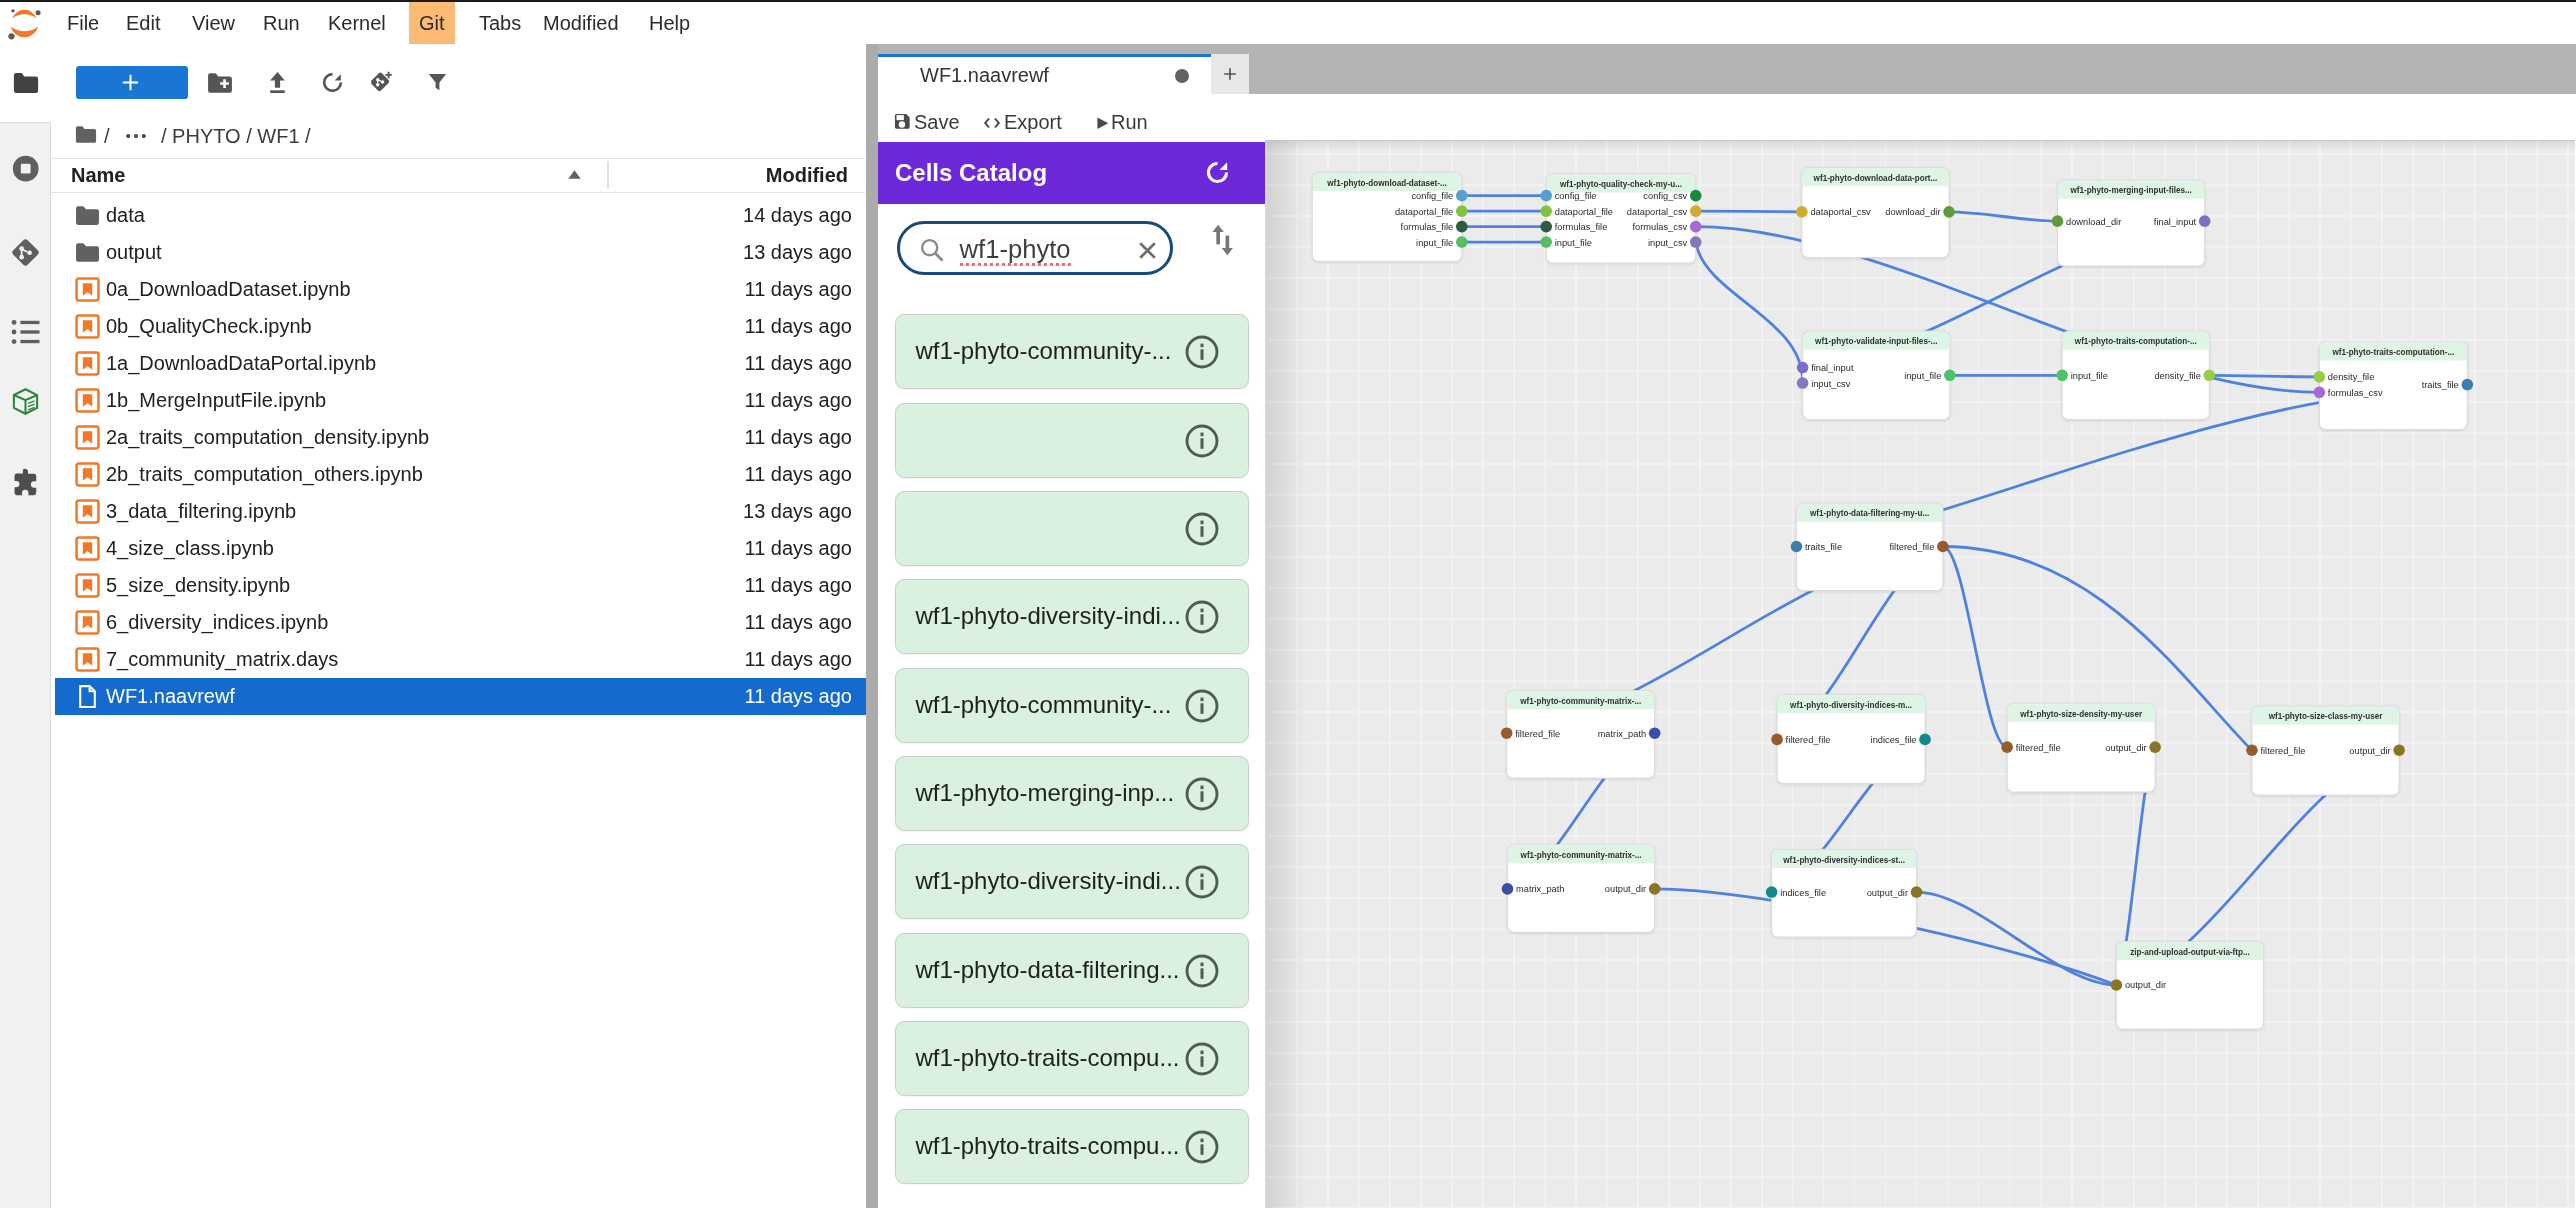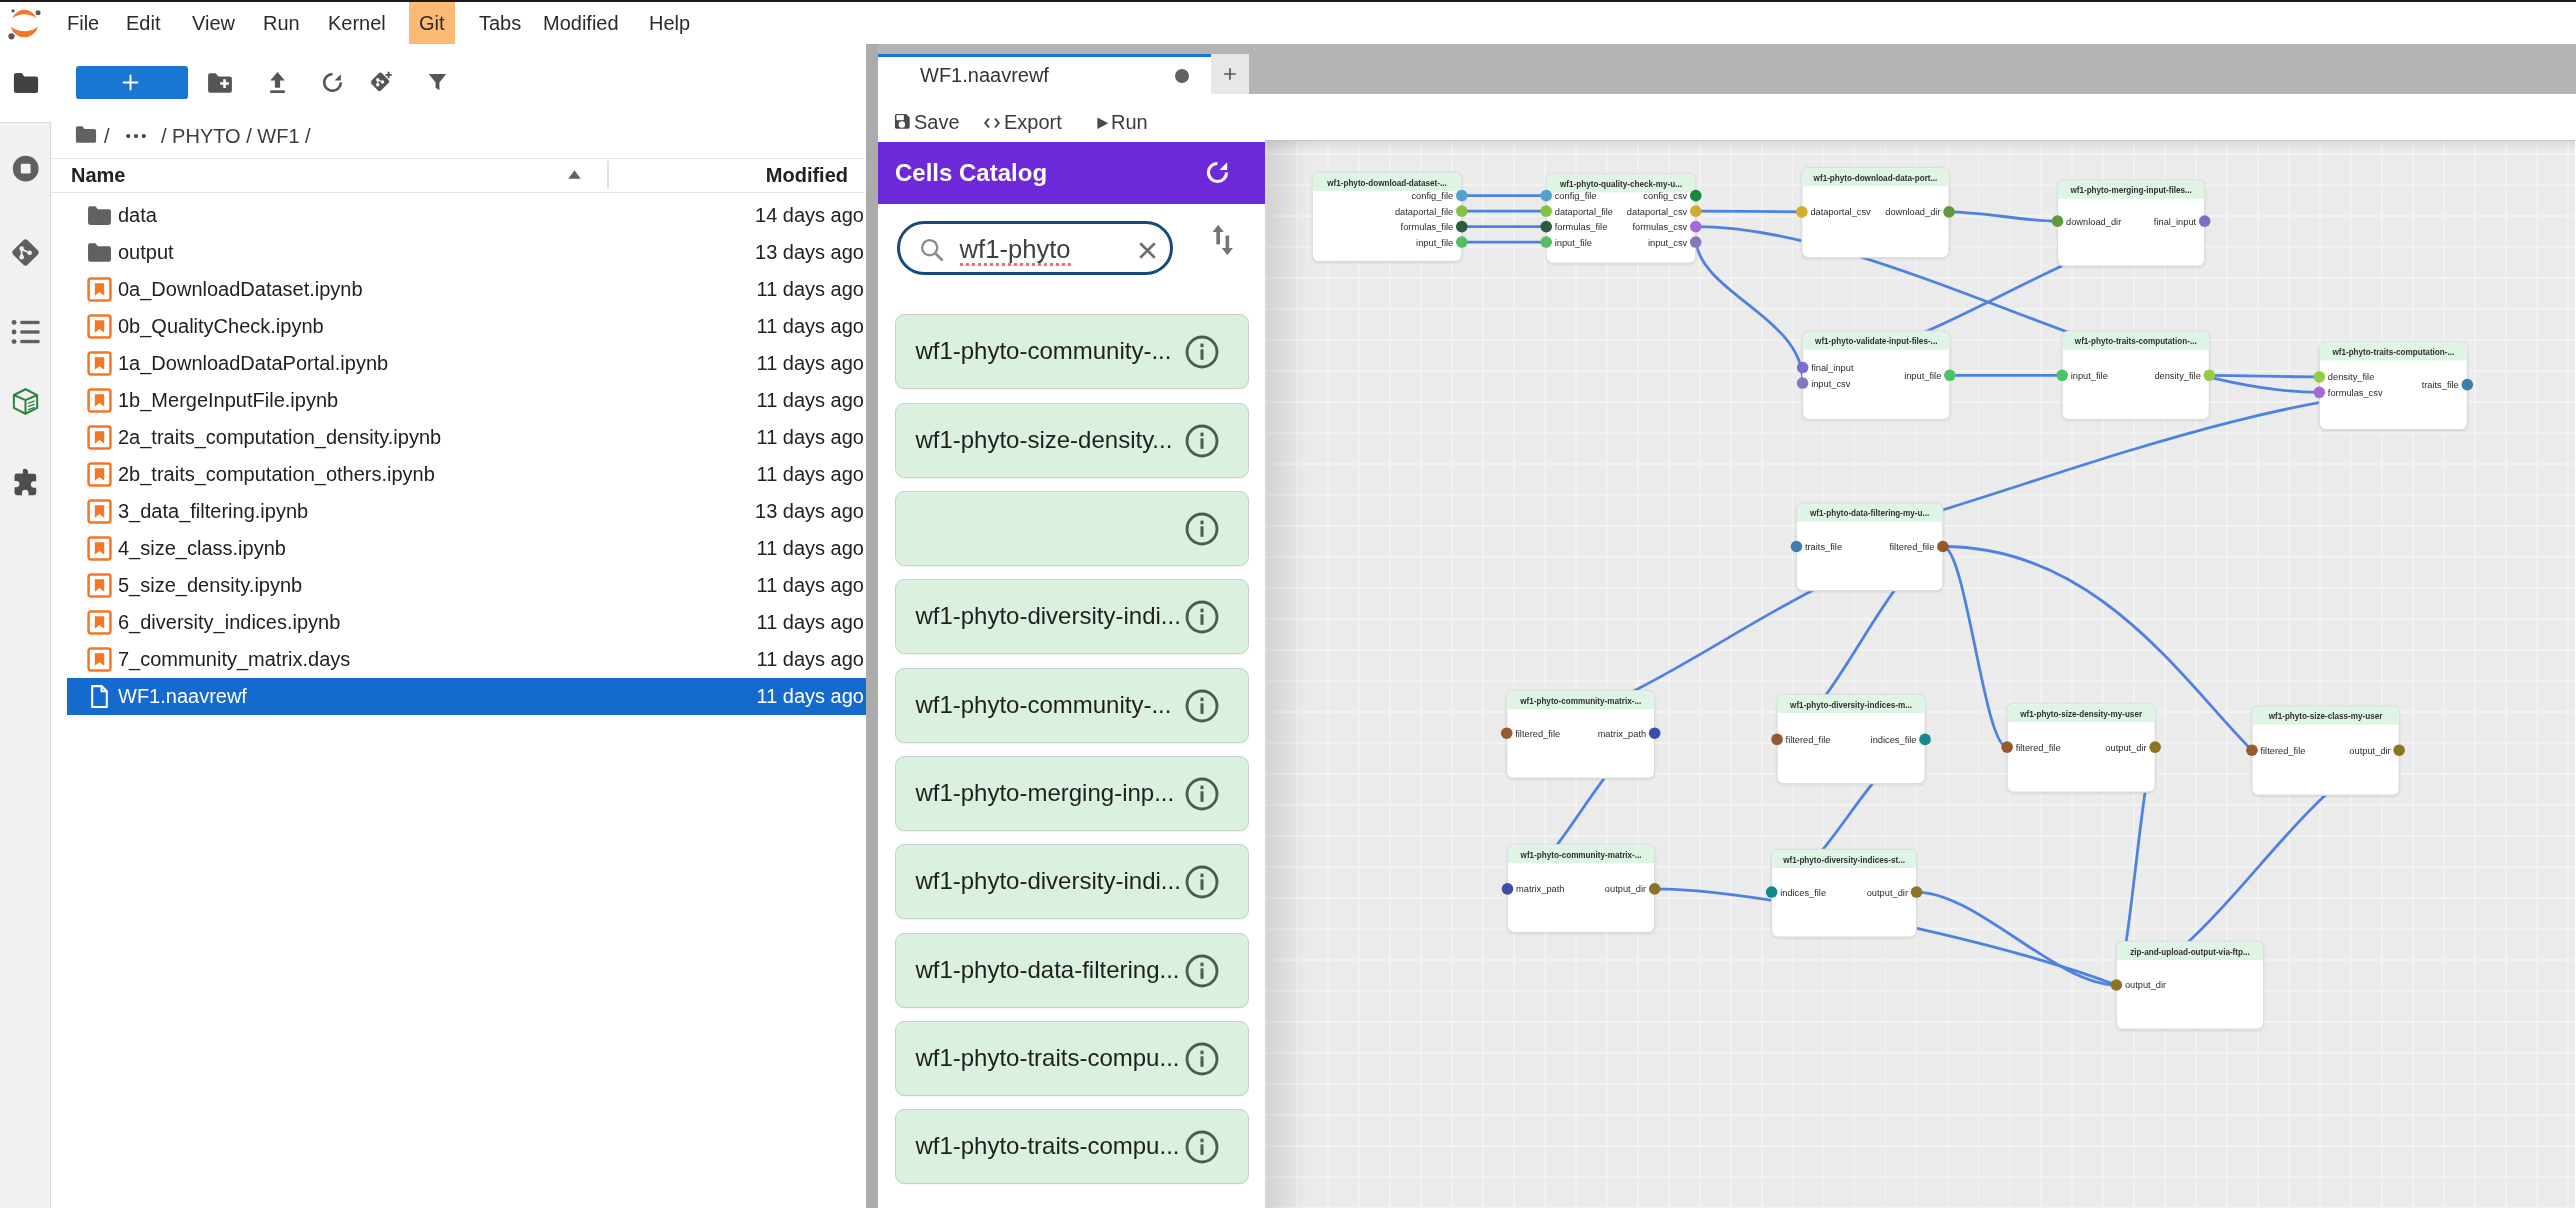--- a/index.html
+++ b/index.html
@@ -16,21 +16,21 @@
            border-top:1.5px solid #d9d9d9; border-right:1.5px solid #d9d9d9; }
   
   #files { position:absolute; left:51px; top:44px; width:814px; height:1165px; background:#fff; }
   #newbtn { position:absolute; left:25px; top:22px; width:112px; height:33px; background:#1976d2; border-radius:3.1px; }
   #crumbs { position:absolute; left:0px; top:74px; width:465px; height:36px; font-size:20px; color:#3c3c3c; line-height:36px;}
   #fhead { position:absolute; left:0px; top:114px; width:814px; height:35px;
            border-top:1.5px solid #e3e3e3; border-bottom:1.5px solid #e3e3e3; }
   #fhead .nm { position:absolute; left:20px; top:0; font-size:20px; font-weight:bold; color:#212121; line-height:33px;}
   #fhead .md { position:absolute; right:17px; top:0; font-size:20px; font-weight:bold; color:#212121; line-height:33px;}
   #fhead .cdiv { position:absolute; left:556px; top:2.3px; width:1.5px; height:28px; background:#e0e0e0; }
-  #flist { position:absolute; left:16px; top:153px; width:814px; }
+  #flist { position:absolute; left:4px; top:153px; width:814px; }
   .frow { position:relative; width:814px; height:37px; }
   .frow .icon { position:absolute; left:20px; top:6.2px; width:25px; height:25px; }
   .frow .fname { position:absolute; left:51px; top:0; font-size:20px; color:#212121; line-height:37px; white-space:nowrap;}
   .frow .fdate { position:absolute; right:17px; top:0; font-size:20px; color:#212121; line-height:37px;}
   .frow.sel { background:#156acd; }
   .frow.sel .fname, .frow.sel .fdate { color:#fff; }
   
   #split { position:absolute; left:866px; top:44px; width:12.4px; height:1165px; background:#ababab; }
   
   #wf { position:absolute; left:878px; top:44px; width:1698px; height:1165px; background:#fff; }
@@ -337,21 +337,20 @@
     <div id="cards">
         <div class="card" style="top:174px;">
           <span class="ct">wf1-phyto-community-...</span>
   <svg class="abs" style="left:288px; top:19.4px;" width="36" height="36" viewBox="0 0 24 24">
     <circle cx="12" cy="12" r="10" fill="none" stroke="#4e5b50" stroke-width="1.9"></circle>
     <rect x="11" y="10.2" width="2" height="7" fill="#4e5b50"></rect>
             <rect x="11" y="6.4" width="2" height="2.4" fill="#4e5b50"></rect>
   </svg>
         </div>
         <div class="card" style="top:263px;">
-          <span class="ct">wf1-phyto-size-density...</span>
   <svg class="abs" style="left:288px; top:19.4px;" width="36" height="36" viewBox="0 0 24 24">
     <circle cx="12" cy="12" r="10" fill="none" stroke="#4e5b50" stroke-width="1.9"></circle>
     <rect x="11" y="10.2" width="2" height="7" fill="#4e5b50"></rect>
             <rect x="11" y="6.4" width="2" height="2.4" fill="#4e5b50"></rect>
   </svg>
         </div>
         <div class="card" style="top:351px;">
   <svg class="abs" style="left:288px; top:19.4px;" width="36" height="36" viewBox="0 0 24 24">
     <circle cx="12" cy="12" r="10" fill="none" stroke="#4e5b50" stroke-width="1.9"></circle>
     <rect x="11" y="10.2" width="2" height="7" fill="#4e5b50"></rect>

